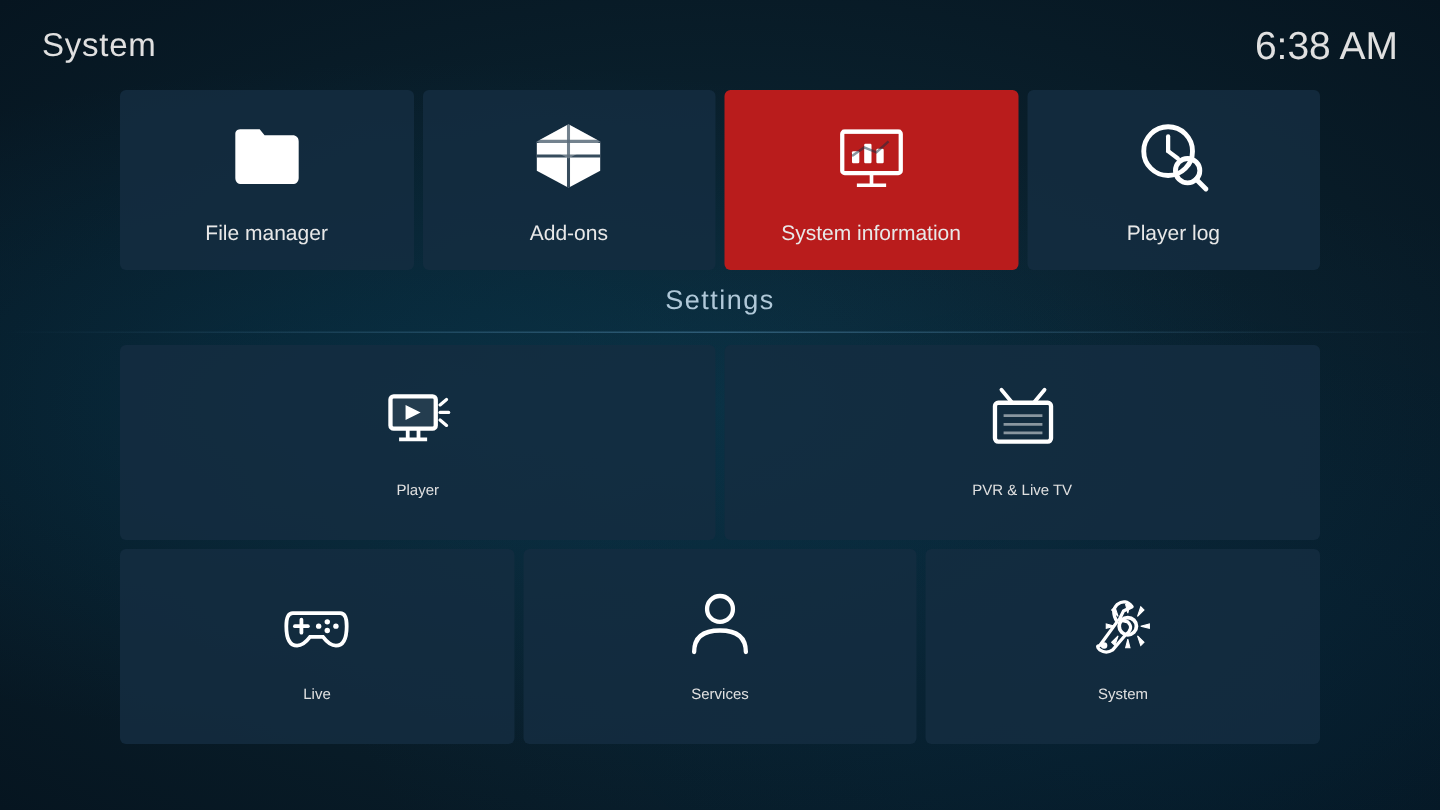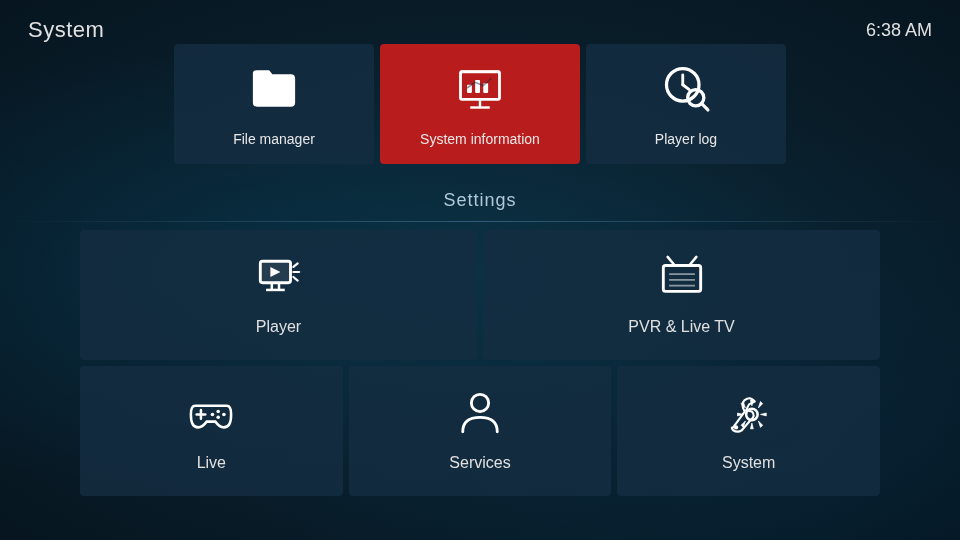--- a/index.html
+++ b/index.html
@@ -35,29 +35,29 @@
     }
 
     .header-title {
       font-size: 22px;
       font-weight: 300;
       color: #e0e0e0;
       letter-spacing: 0.5px;
     }
 
     .header-time {
-      font-size: 18px;
+      font-size: 26px;
       font-weight: 300;
       color: #e0e0e0;
     }
 
     
     .top-row {
       position: absolute;
-      top: 44px;
+      top: 60px;
       left: 0; right: 0;
       display: flex;
       justify-content: center;
       gap: 6px;
       padding: 0 80px;
     }
 
     .top-item {
       flex: 1;
       max-width: 200px;
@@ -136,21 +136,21 @@
       transition: background 0.15s;
     }
 
     .grid-item .icon-wrap {
       font-size: 40px;
       line-height: 1;
       color: #fff;
     }
 
     .grid-item .label {
-      font-size: 16px;
+      font-size: 10px;
       font-weight: 400;
       color: #e0e0e0;
     }
 
     
     .icon-svg {
       width: 52px;
       height: 52px;
       fill: white;
     }
@@ -173,20 +173,33 @@
 
   <div class="top-item">
     <div class="icon-wrap">
       <svg class="icon-svg" viewBox="0 0 64 64">
         <path d="M6 14 C6 11 8 10 11 10 L26 10 L30 15 L53 15 C56 15 58 17 58 20 L58 50 C58 53 56 55 53 55 L11 55 C8 55 6 53 6 50 Z"></path>
       </svg>
     </div>
     <span class="label">File manager</span>
   </div>
 
+  <div class="top-item">
+    <div class="icon-wrap">
+      <svg class="icon-svg" viewBox="0 0 64 64">
+        <polygon points="32,6 58,20 58,44 32,58 6,44 6,20"></polygon>
+        <line x1="32" y1="6" x2="32" y2="58" stroke="rgba(20,45,65,0.85)" stroke-width="2.5"></line>
+        <line x1="6" y1="20" x2="58" y2="20" stroke="rgba(20,45,65,0.85)" stroke-width="2.5"></line>
+        <line x1="6" y1="32" x2="58" y2="32" stroke="rgba(20,45,65,0.85)" stroke-width="2.5"></line>
+
+        <polygon points="32,6 58,20 32,34 6,20" fill="rgba(255,255,255,0.3)"></polygon>
+      </svg>
+    </div>
+    <span class="label">Add-ons</span>
+  </div>
 
   <div class="top-item active">
     <div class="icon-wrap">
       <svg class="icon-svg" viewBox="0 0 64 64">
 
         <rect x="8" y="12" width="48" height="34" rx="2" fill="none" stroke="white" stroke-width="3.5"></rect>
         <line x1="32" y1="46" x2="32" y2="56" stroke="white" stroke-width="3"></line>
         <line x1="20" y1="56" x2="44" y2="56" stroke="white" stroke-width="3"></line>
         <line x1="8" y1="12" x2="56" y2="12" stroke="white" stroke-width="3"></line>
 

